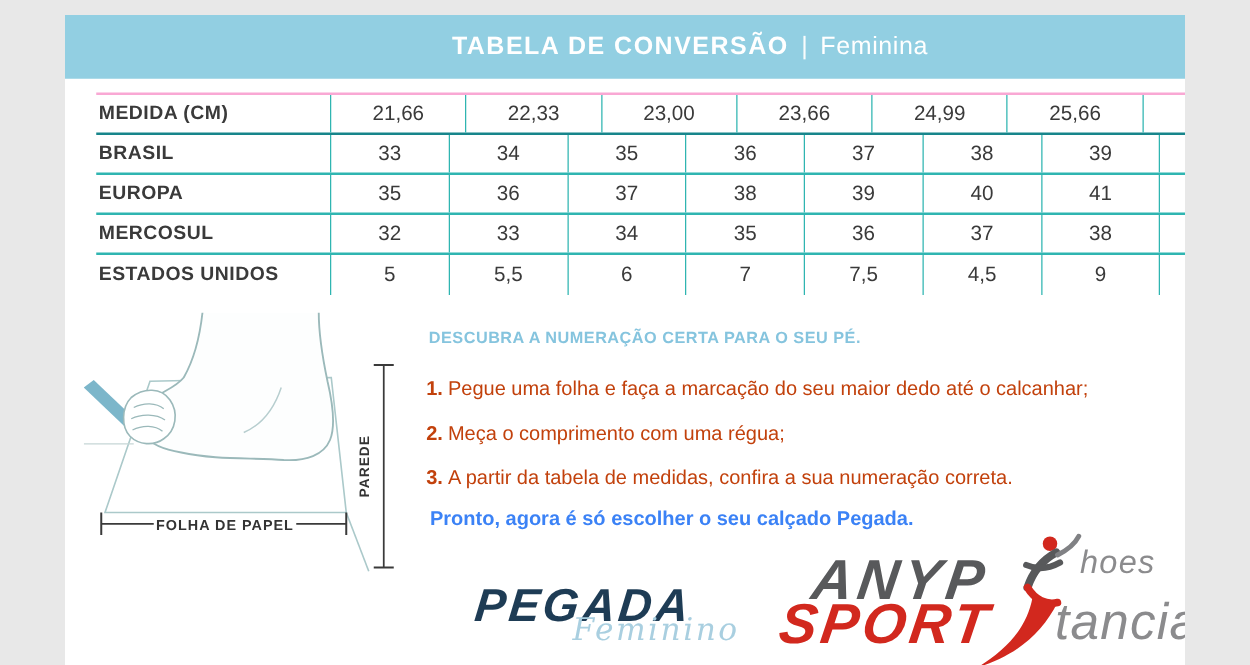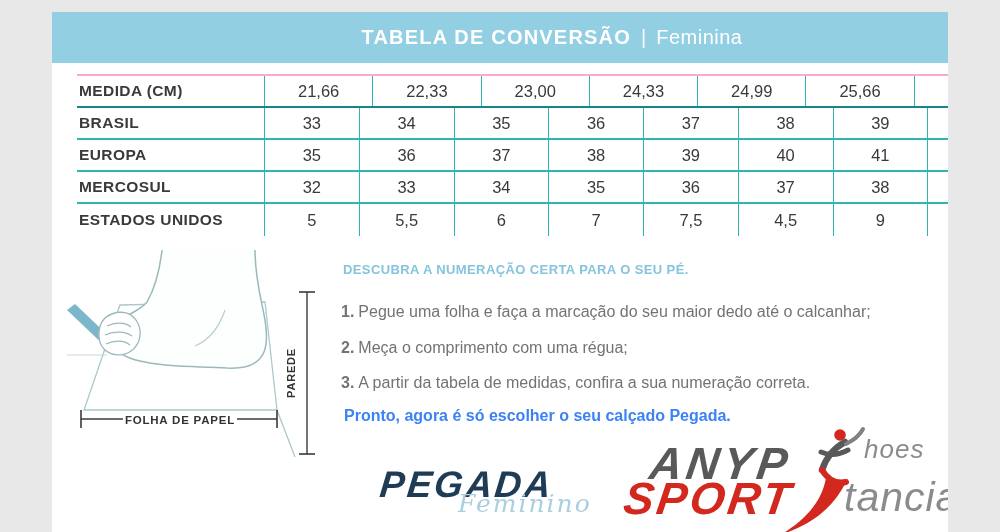--- a/index.html
+++ b/index.html
@@ -31,21 +31,21 @@
            font-size:16.5px; color:#3a3a3a; }
   .s-cell.lbl{ width:187px; justify-content:flex-start; padding-left:2px;
                font-weight:bold; font-size:15.5px; letter-spacing:.4px; }
   .s-cell.val{ flex:1; border-left:1.5px solid #2fb5b1; }
 
   
   .instr-title{
     position:absolute; left:291px; top:250px;
     font-size:13px; font-weight:bold; color:#85c4de; letter-spacing:.4px;
   }
-  .step{ position:absolute; left:289px; font-size:16px; color:#737373; }
+  .step{ position:absolute; left:289px; font-size:16px; color:#c2410c; }
   .step b{ font-weight:bold; margin-right:4px; }
   .step.s1{ top:291px; } .step.s2{ top:327px; } .step.s3{ top:362px; }
   .closing{ position:absolute; left:292px; top:395px;
             font-size:16px; font-weight:bold; color:#3b82f6; }
 
   
   .foot-illu{ position:absolute; left:15px; top:238px; }
 
   
   .pegada-word{
@@ -98,21 +98,21 @@
     <span class="t-div">|</span>
     <span class="t-sub">Feminina</span>
   </div>
 
   <div class="size-table">
     <div class="s-row hdr">
       <div class="s-cell lbl">MEDIDA (CM)</div>
       <div class="s-cell val">21,66</div>
       <div class="s-cell val">22,33</div>
       <div class="s-cell val">23,00</div>
-      <div class="s-cell val">24,33</div>
+      <div class="s-cell val">23,66</div>
       <div class="s-cell val">24,99</div>
       <div class="s-cell val">25,66</div>
       <div class="s-cell val">26,33</div>
     </div>
     <div class="s-row">
       <div class="s-cell lbl">BRASIL</div>
       <div class="s-cell val">33</div>
       <div class="s-cell val">34</div>
       <div class="s-cell val">35</div>
       <div class="s-cell val">36</div>

